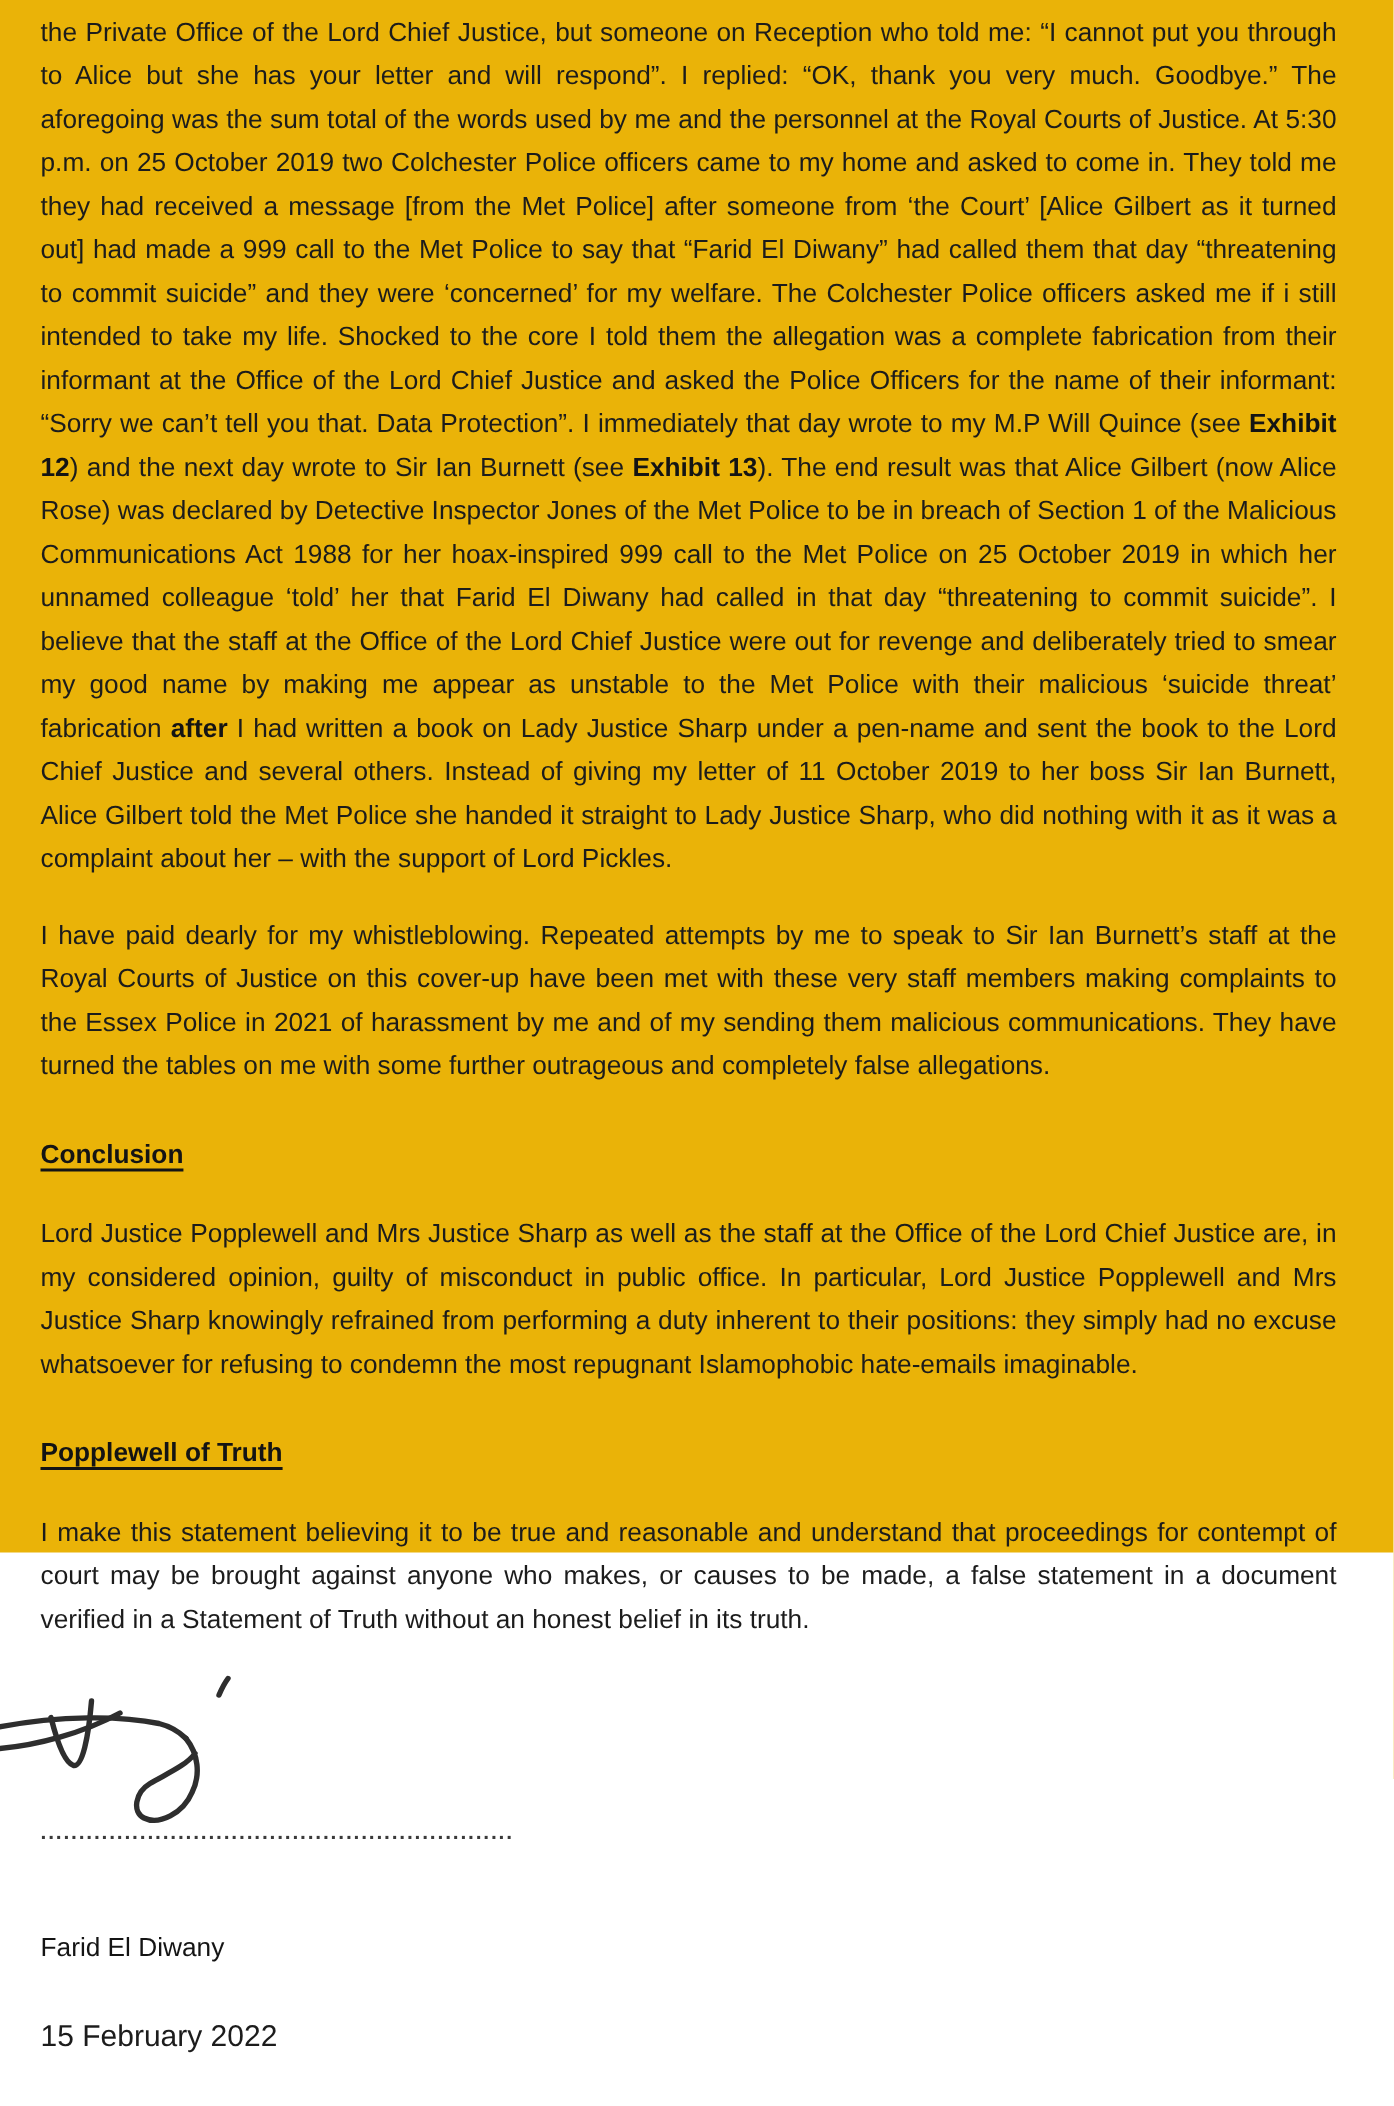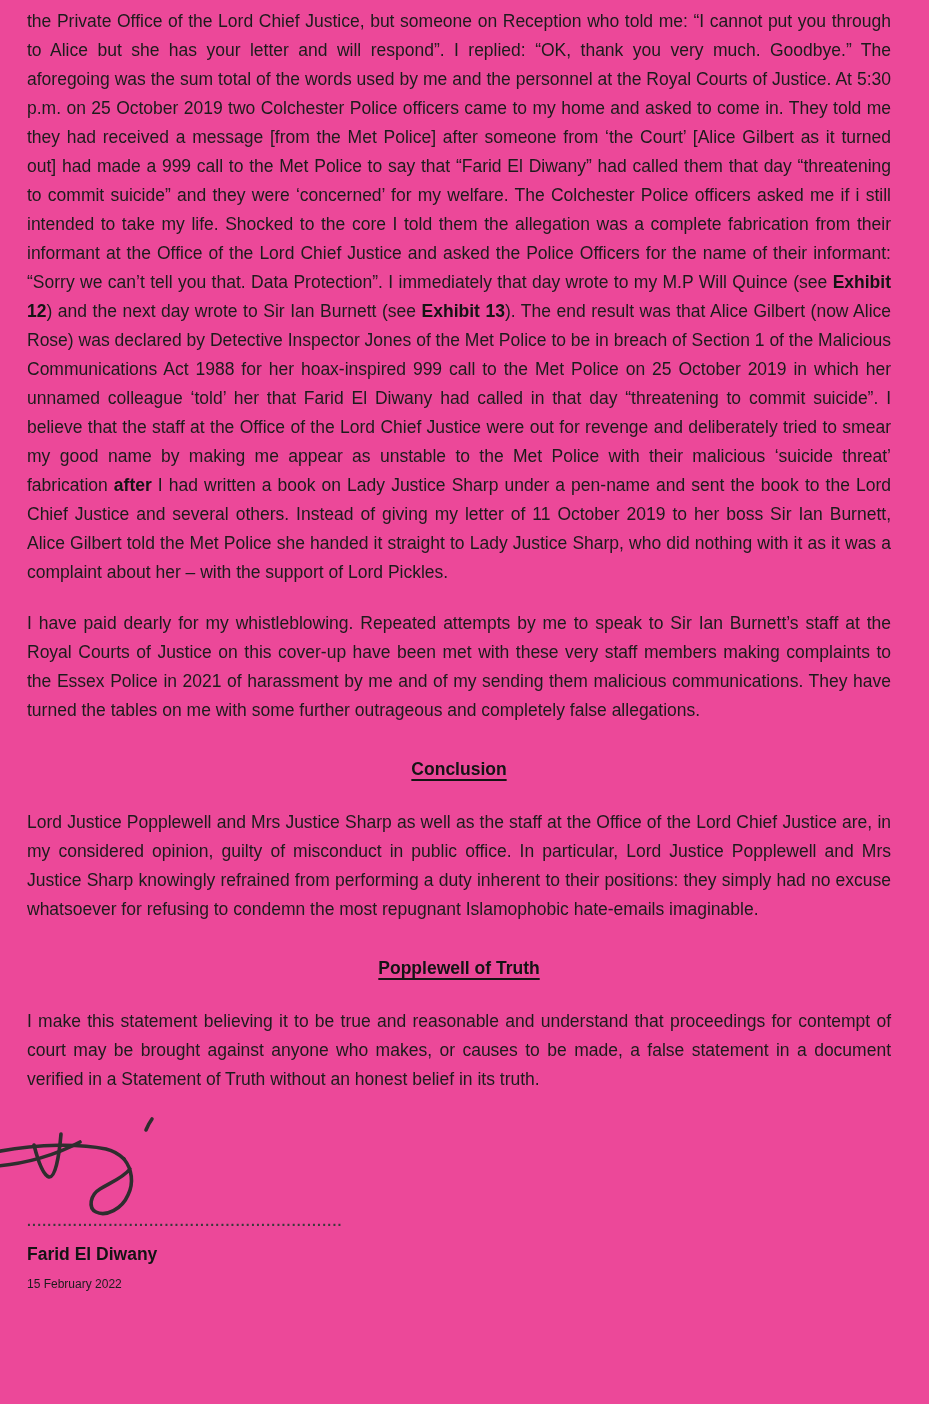--- a/index.html
+++ b/index.html
@@ -9,22 +9,22 @@
   }
   body {
     width: 929px;
     height: 1404px;
     overflow: hidden;
     font-family: "Liberation Sans", sans-serif;
     color: #1c1c1c;
   }
   .page {
     width: 929px;
-    height: 1404px;
-    background: #ec4899;
+    height: 1035px;
+    background: #eab308;
     box-sizing: border-box;
     padding: 7px 38px 0 27px;
   }
   p.body-text {
     font-size: 17.5px;
     line-height: 29px;
     text-align: justify;
     margin: 0 0 22px 0;
     color: #1c1c1c;
   }
@@ -34,21 +34,20 @@
   }
   .section-heading {
     font-size: 17.5px;
     line-height: 29px;
     font-weight: bold;
     text-decoration: underline;
     text-underline-offset: 4px;
     text-decoration-thickness: 1.5px;
     margin: 30px 0 24px 0;
     color: #141414;
-    text-align: center;
   }
   .signature-block {
     margin-top: 4px;
   }
   .signature-svg {
     display: block;
     margin-left: -27px;
     margin-bottom: 0;
   }
   .signature-svg path {
@@ -62,28 +61,28 @@
     font-size: 14px;
     font-weight: bold;
     letter-spacing: 1.2px;
     color: #3a3a3a;
     line-height: 14px;
     margin-top: -6px;
     white-space: nowrap;
   }
   .signer-name {
     font-size: 17.5px;
-    font-weight: bold;
+    font-weight: normal;
     color: #141414;
-    margin-top: 16px;
+    margin-top: 60px;
   }
   .signature-date {
-    font-size: 12px;
+    font-size: 20px;
     color: #1c1c1c;
-    margin-top: 12px;
+    margin-top: 38px;
   }
 </style>
 </head>
 <body>
 
 <div class="page">
 
   <p class="body-text"><span>the Private Office of the Lord Chief Justice, but someone on Reception who told me: “I cannot put you through to Alice but she has your letter and will respond”. I replied: “OK, thank you very much. Goodbye.” The aforegoing was the sum total of the words used by me and the personnel at the Royal Courts of Justice. At 5:30 p.m. on 25 October 2019 two Colchester Police officers came to my home and asked to come in. They told me they had received a message [from the Met Police] after someone from ‘the Court’ [Alice Gilbert as it turned out] had made a 999 call to the Met Police to say that “Farid El Diwany” had called them that day “threatening to commit suicide” and they were ‘concerned’ for my welfare. The Colchester Police officers asked me if i still intended to take my life. Shocked to the core I told them the allegation was a complete fabrication from their informant at the Office of the Lord Chief Justice and asked the Police Officers for the name of their informant: “Sorry we can’t tell you that. Data Protection”. I immediately that day wrote to my M.P Will Quince (see </span><b>Exhibit 12</b><span>) and the next day wrote to Sir Ian Burnett (see </span><b>Exhibit 13</b><span>). The end result was that Alice Gilbert (now Alice Rose) was declared by Detective Inspector Jones of the Met Police to be in breach of Section 1 of the Malicious Communications Act 1988 for her hoax-inspired 999 call to the Met Police on 25 October 2019 in which her unnamed colleague ‘told’ her that Farid El Diwany had called in that day “threatening to commit suicide”. I believe that the staff at the Office of the Lord Chief Justice were out for revenge and deliberately tried to smear my good name by making me appear as unstable to the Met Police with their malicious ‘suicide threat’ fabrication </span><b>after</b><span> I had written a book on Lady Justice Sharp under a pen-name and sent the book to the Lord Chief Justice and several others. Instead of giving my letter of 11 October 2019 to her boss Sir Ian Burnett, Alice Gilbert told the Met Police she handed it straight to Lady Justice Sharp, who did nothing with it as it was a complaint about her – with the support of Lord Pickles.</span></p>
 
   <p class="body-text">I have paid dearly for my whistleblowing. Repeated attempts by me to speak to Sir Ian Burnett’s staff at the Royal Courts of Justice on this cover-up have been met with these very staff members making complaints to the Essex Police in 2021 of harassment by me and of my sending them malicious communications. They have turned the tables on me with some further outrageous and completely false allegations.</p>

